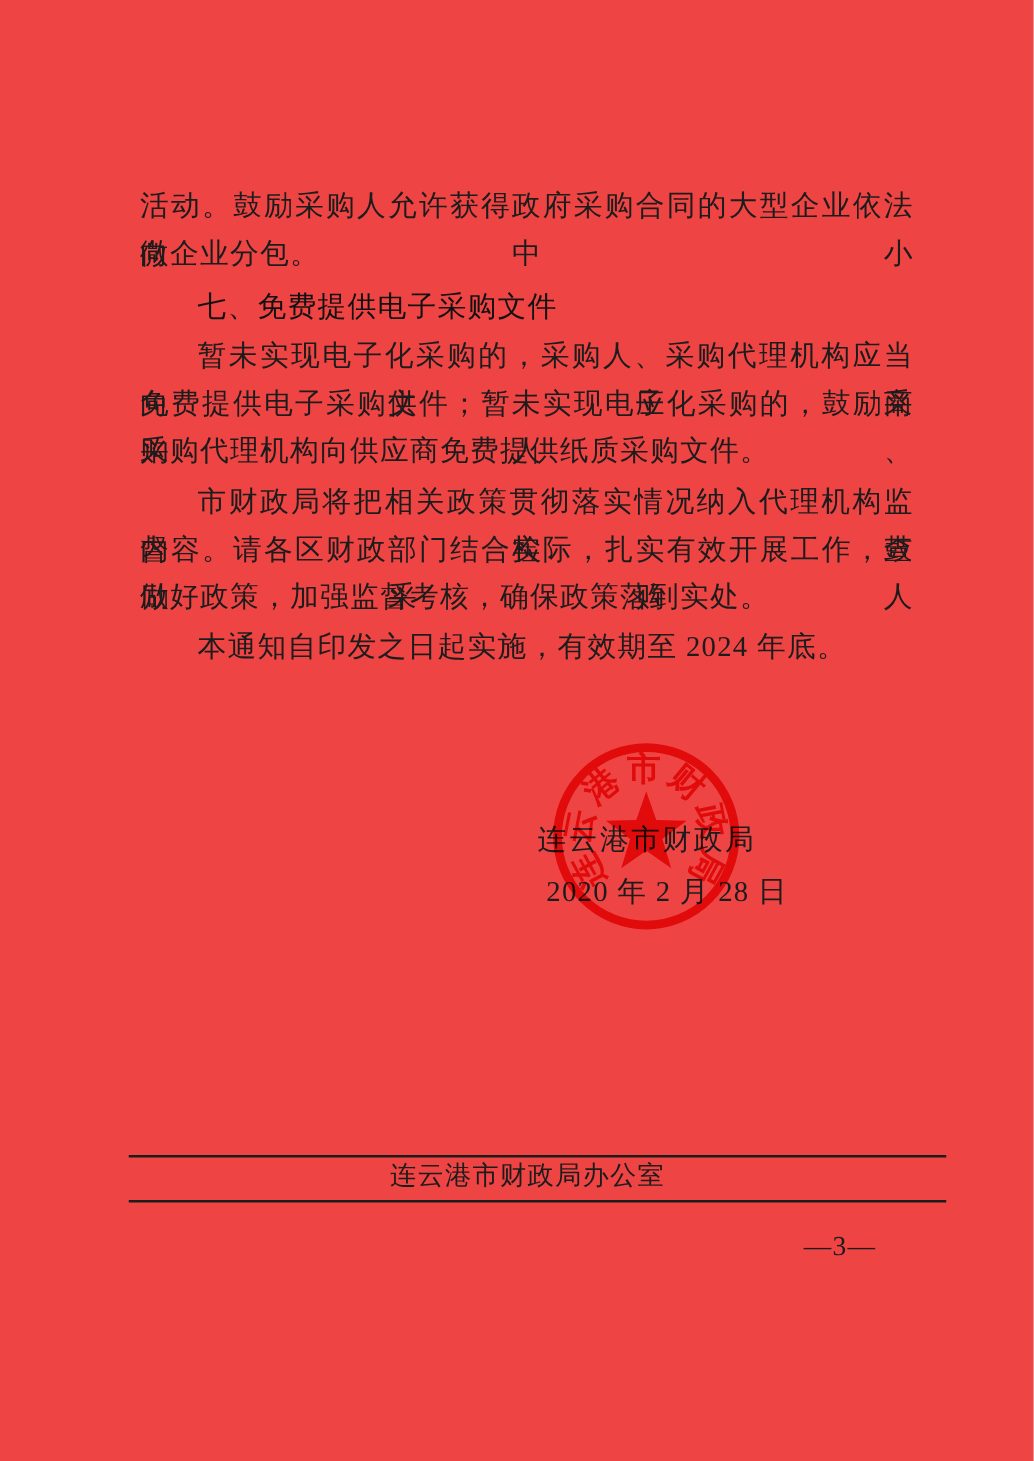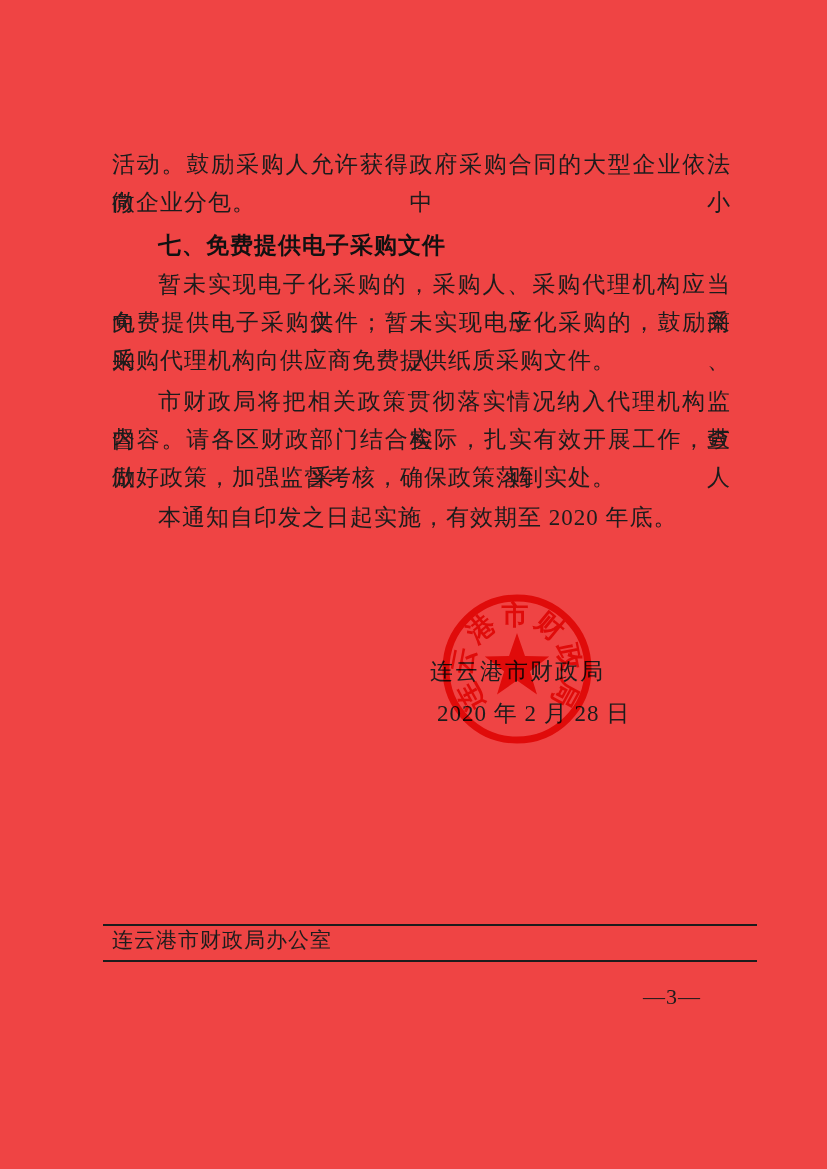--- a/index.html
+++ b/index.html
@@ -25,21 +25,21 @@
     -moz-text-align-last:justify;
   }
   .line.indent{text-indent:2em;}
   .gap3{margin-top:3px;}
   .gap2{margin-top:2px;}
   .heading{
     height:38px;line-height:38px;
     padding-left:46px;
     margin-top:4px;margin-bottom:2px;
     font-family:"Liberation Sans","DejaVu Sans",sans-serif;
-    font-weight:bold;
+    font-weight:normal;
     font-size:23px;
     letter-spacing:1px;
     color:#111;
   }
   .closing-signer{
     position:absolute;left:430px;top:656px;
     font-size:23px;letter-spacing:2px;white-space:nowrap;
   }
   .closing-date{
     position:absolute;left:437px;top:698px;
@@ -56,23 +56,23 @@
     font-weight:bold;
     font-size:27px;
     letter-spacing:4px;
   }
   .footer{
     position:absolute;left:103px;top:924px;width:620px;
     border-top:2px solid #1c1c1c;
     border-bottom:2px solid #1c1c1c;
     height:34px;
     box-sizing:content-box;
-    display:flex;justify-content:space-between;
+    display:flex;justify-content:space-between;align-items:center;
     padding:0 25px 0 9px;
-    font-size:21px;letter-spacing:1px;
+    font-size:21px;letter-spacing:1px;flex-direction:column;
   }
   .page-number{
     position:absolute;left:627px;top:984px;width:90px;
     text-align:center;
     font-size:22px;letter-spacing:1px;
   }
 </style>
 </head>
 <body>
 
@@ -81,21 +81,21 @@
   <div class="body-text">
     <div class="line justify">活动。鼓励采购人允许获得政府采购合同的大型企业依法向中小</div>
     <div class="line">微企业分包。</div>
     <div class="heading">七、免费提供电子采购文件</div>
     <div class="line indent justify">暂未实现电子化采购的，采购人、采购代理机构应当向供应商</div>
     <div class="line justify">免费提供电子采购文件；暂未实现电子化采购的，鼓励采购人、</div>
     <div class="line">采购代理机构向供应商免费提供纸质采购文件。</div>
     <div class="line indent justify gap3">市财政局将把相关政策贯彻落实情况纳入代理机构监督检查</div>
     <div class="line justify">内容。请各区财政部门结合实际，扎实有效开展工作，鼓励采购人</div>
     <div class="line">做好政策，加强监督考核，确保政策落到实处。</div>
-    <div class="line indent gap2">本通知自印发之日起实施，有效期至 2020 年底。</div>
+    <div class="line indent gap2">本通知自印发之日起实施，有效期至 2024 年底。</div>
   </div>
 
   <div class="closing-signer">连云港市财政局</div>
   <div class="closing-date">2020 年 2 月 28 日</div>
 
   <svg class="seal" viewBox="0 0 171 171" aria-hidden="true">
     <circle cx="85" cy="85" r="71" fill="none" stroke-width="7" stroke="#ee1410"></circle>
     <polygon points="85,49 93,72 117.3,72.5 97.9,87.2 105,110.5 85,96.6 65,110.5 72.1,87.2 52.7,72.5 77,72" fill="#ee1410"></polygon>
     <path id="sealArc" d="M 48.1 110.8 A 45 45 0 1 1 121.9 110.8" fill="none"></path>
     <text class="seal-text" fill="#ee1410">

